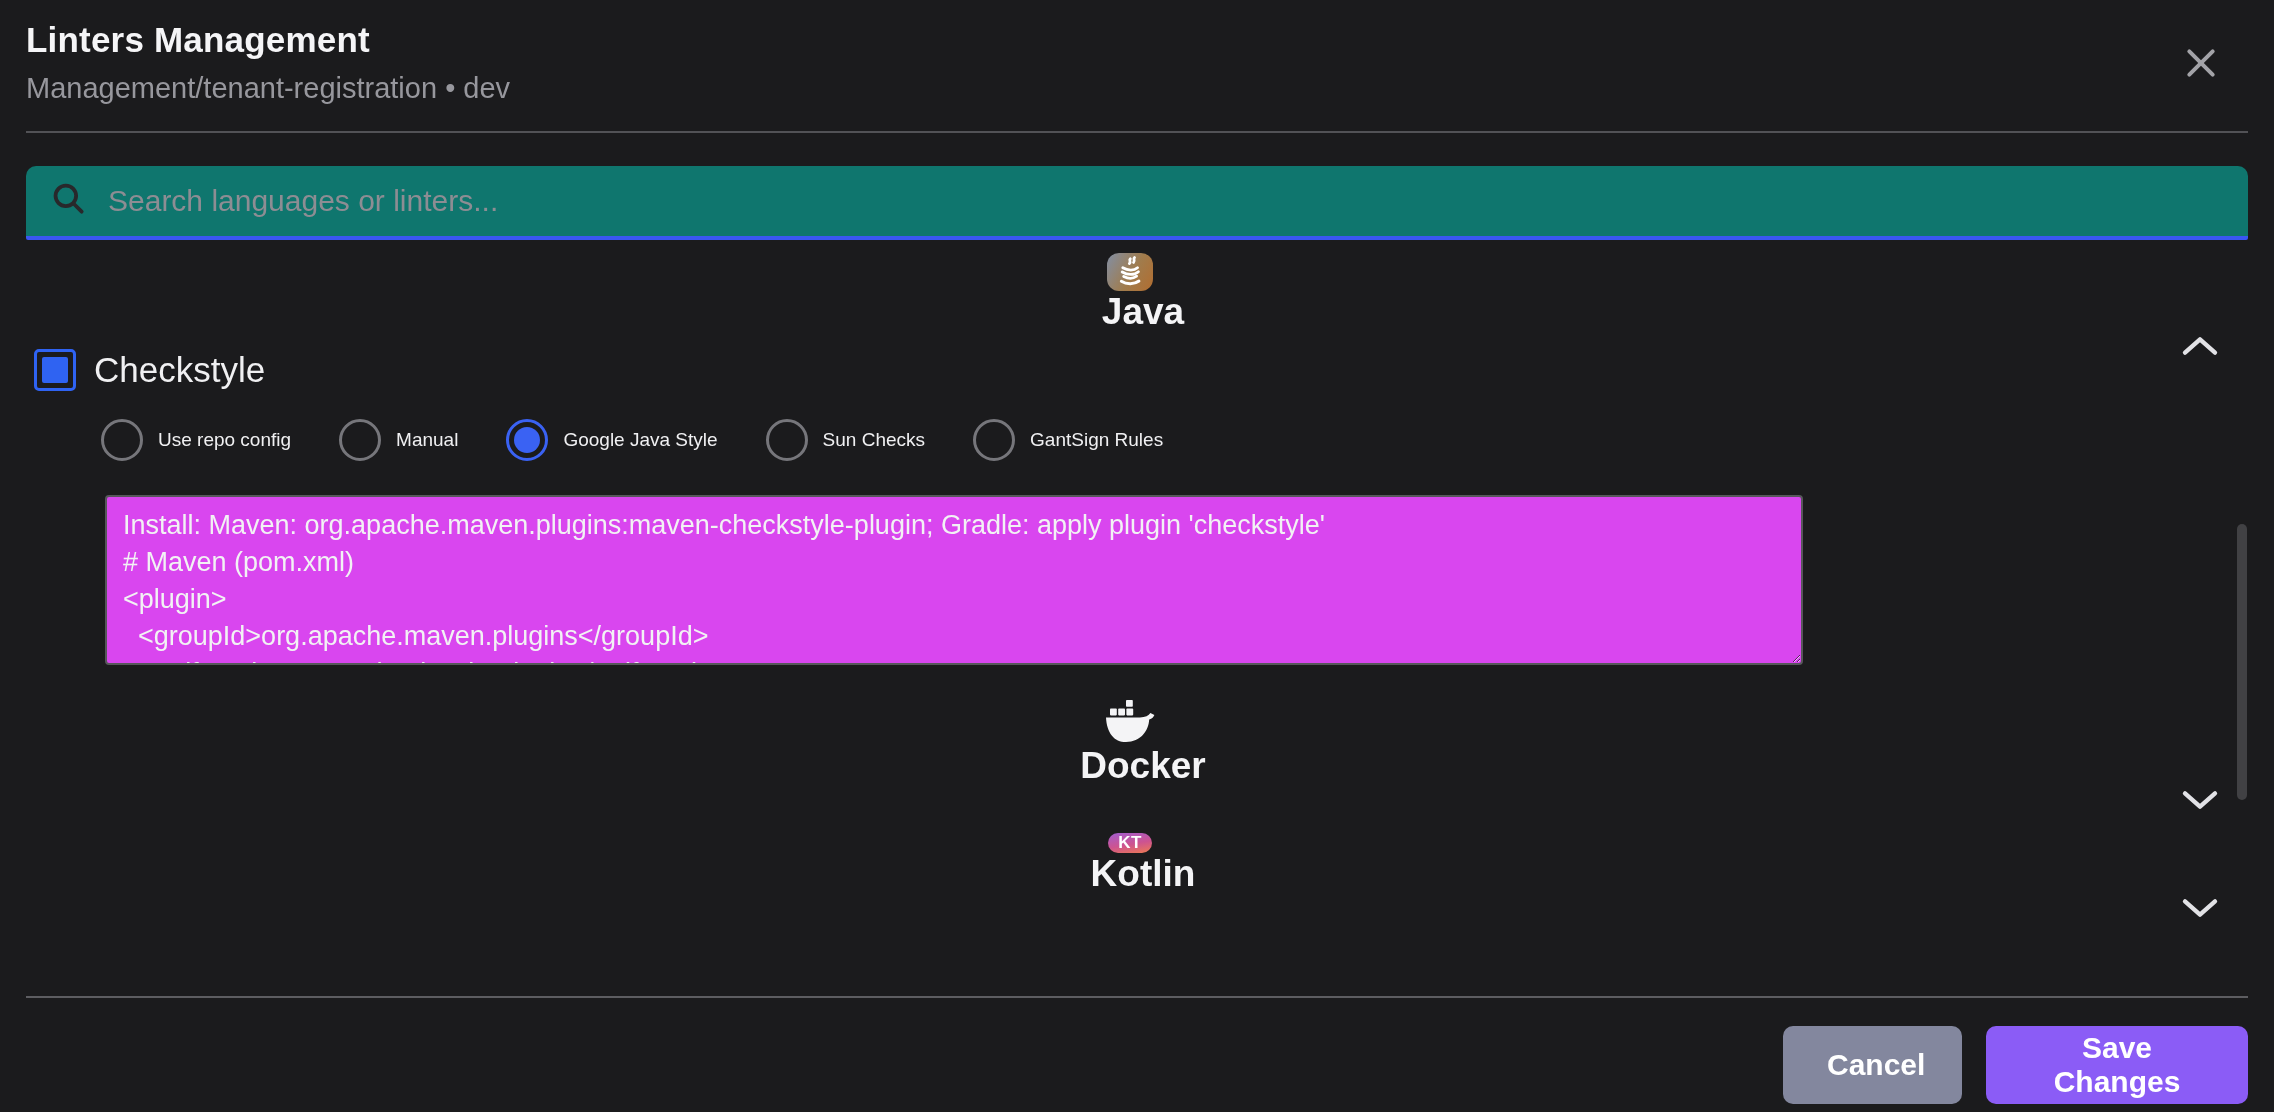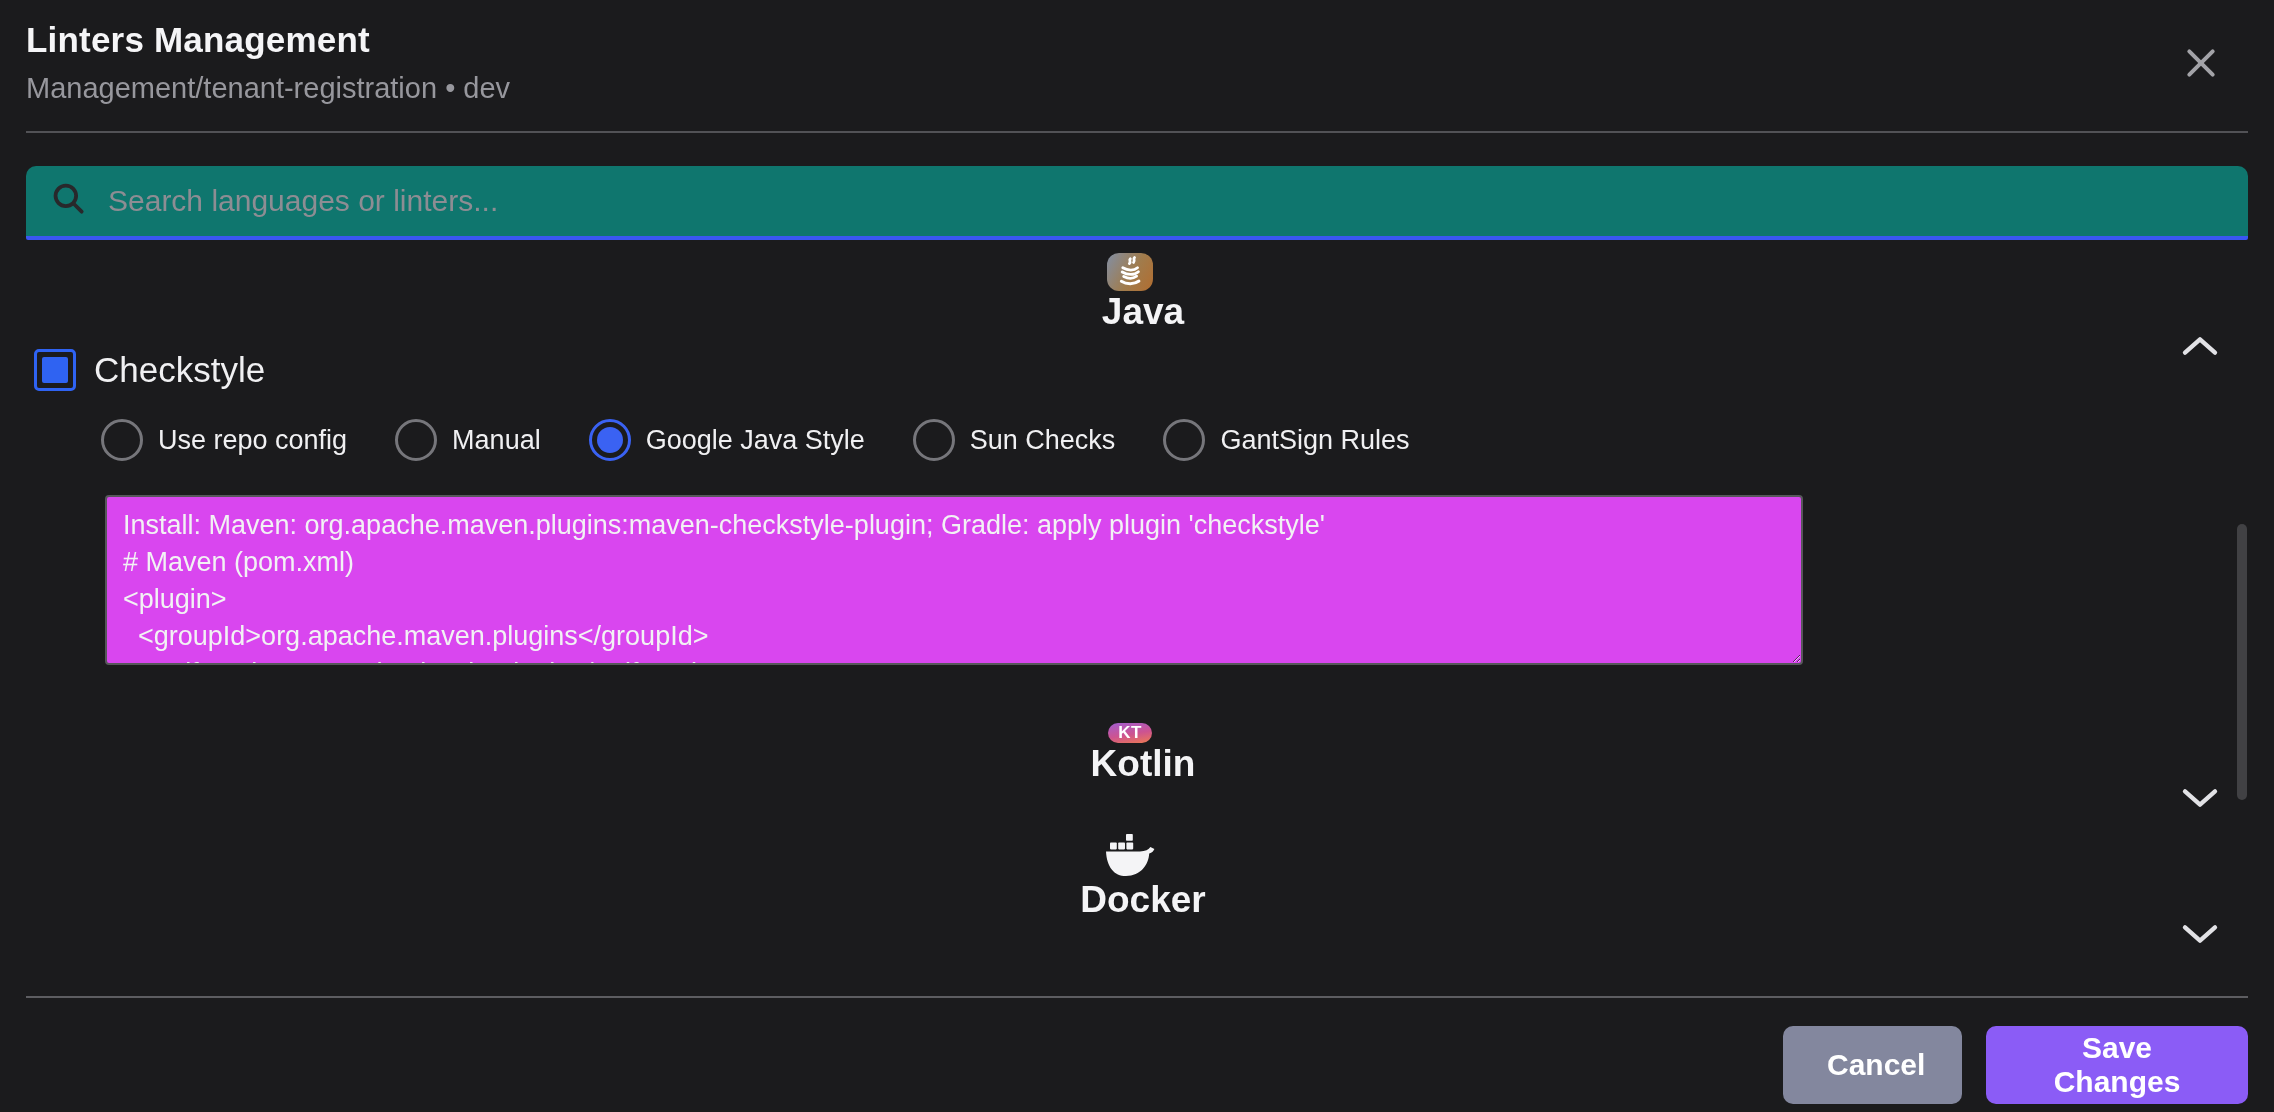--- a/index.html
+++ b/index.html
@@ -77,21 +77,21 @@
   .radio-opt { display: flex; align-items: center; margin-right: 48px; cursor: pointer; }
   .radio-circle {
     width: 42px; height: 42px; border-radius: 50%;
     border: 3px solid #76767b; background: #1b1b1d; flex: 0 0 auto;
     display: flex; align-items: center; justify-content: center;
   }
   .radio-opt.on .radio-circle { border-color: #3a62f3; }
   .radio-opt.on .radio-circle::after {
     content: ""; width: 26px; height: 26px; border-radius: 50%; background: #3a62f3;
   }
-  .radio-text { font-size: 27px; margin-left: 15px; color: #f0f0f2; text-align: right; }
+  .radio-text { font-size: 19px; margin-left: 15px; color: #f0f0f2; text-align: right; }
 
   
   .config-area {
     display: block; margin-top: 34px; margin-left: 79px;
     width: 1698px; height: 170px;
     background: #d946ef; border: 2px solid #57575b; border-radius: 4px;
     color: #f2f2f4; font-size: 27px; line-height: 37px;
     padding: 10px 16px; font-family: "Liberation Sans", sans-serif;
     resize: both; outline: none; white-space: pre; overflow: hidden;
   }
@@ -194,50 +194,50 @@
       <span class="radio-text">GantSign Rules</span>
     </div>
   </div>
 
   <textarea class="config-area" spellcheck="false" style="">Install: Maven: org.apache.maven.plugins:maven-checkstyle-plugin; Gradle: apply plugin 'checkstyle'
 # Maven (pom.xml)
 &lt;plugin&gt;
   &lt;groupId&gt;org.apache.maven.plugins&lt;/groupId&gt;
   &lt;artifactId&gt;maven-checkstyle-plugin&lt;/artifactId&gt;</textarea>
 
-  <div class="lang-row row-kotlin">
-    <div class="kt-badge">
-      <span>KT</span>
-    </div>
-    <span class="lang-label">Kotlin</span>
-    <span class="chev">
-      <svg width="40" height="26" viewBox="0 0 24 14" fill="none" stroke="#e2e2e6" stroke-width="2.6" stroke-linecap="round" stroke-linejoin="round">
-        <polyline points="3,3 12,11 21,3"></polyline>
-      </svg>
-    </span>
-  </div>
-
   <div class="lang-row row-docker">
     <div class="docker-badge">
       <svg width="56" height="46" viewBox="0 0 28 23" fill="#f4f4f6">
         <rect x="12" y="0.5" width="3.4" height="3.4" rx="0.4"></rect>
         <rect x="4" y="4.8" width="3.4" height="3.4" rx="0.4"></rect>
         <rect x="8.1" y="4.8" width="3.4" height="3.4" rx="0.4"></rect>
         <rect x="12.2" y="4.8" width="3.4" height="3.4" rx="0.4"></rect>
         <path d="M2 9.2 h17 c2.6 0 4.4 -0.9 5.2 -2.2 l2 1 c-0.3 0.9 -1.2 1.9 -2.6 2.3 c-0.3 5.6 -4.3 11.2 -11.6 11.2 c-6 0 -9.6 -4.6 -10 -12.3 z"></path>
       </svg>
     </div>
     <span class="lang-label">Docker</span>
     <span class="chev">
       <svg width="40" height="26" viewBox="0 0 24 14" fill="none" stroke="#e2e2e6" stroke-width="2.6" stroke-linecap="round" stroke-linejoin="round">
         <polyline points="3,3 12,11 21,3"></polyline>
       </svg>
     </span>
   </div>
 
+  <div class="lang-row row-kotlin">
+    <div class="kt-badge">
+      <span>KT</span>
+    </div>
+    <span class="lang-label">Kotlin</span>
+    <span class="chev">
+      <svg width="40" height="26" viewBox="0 0 24 14" fill="none" stroke="#e2e2e6" stroke-width="2.6" stroke-linecap="round" stroke-linejoin="round">
+        <polyline points="3,3 12,11 21,3"></polyline>
+      </svg>
+    </span>
+  </div>
+
   <div class="scroll-thumb"></div>
 
   <div class="footer-divider"></div>
   <div class="footer">
     <button class="btn btn-cancel">Cancel</button>
     <button class="btn btn-save">Save Changes</button>
   </div>
 
 </div>
 

